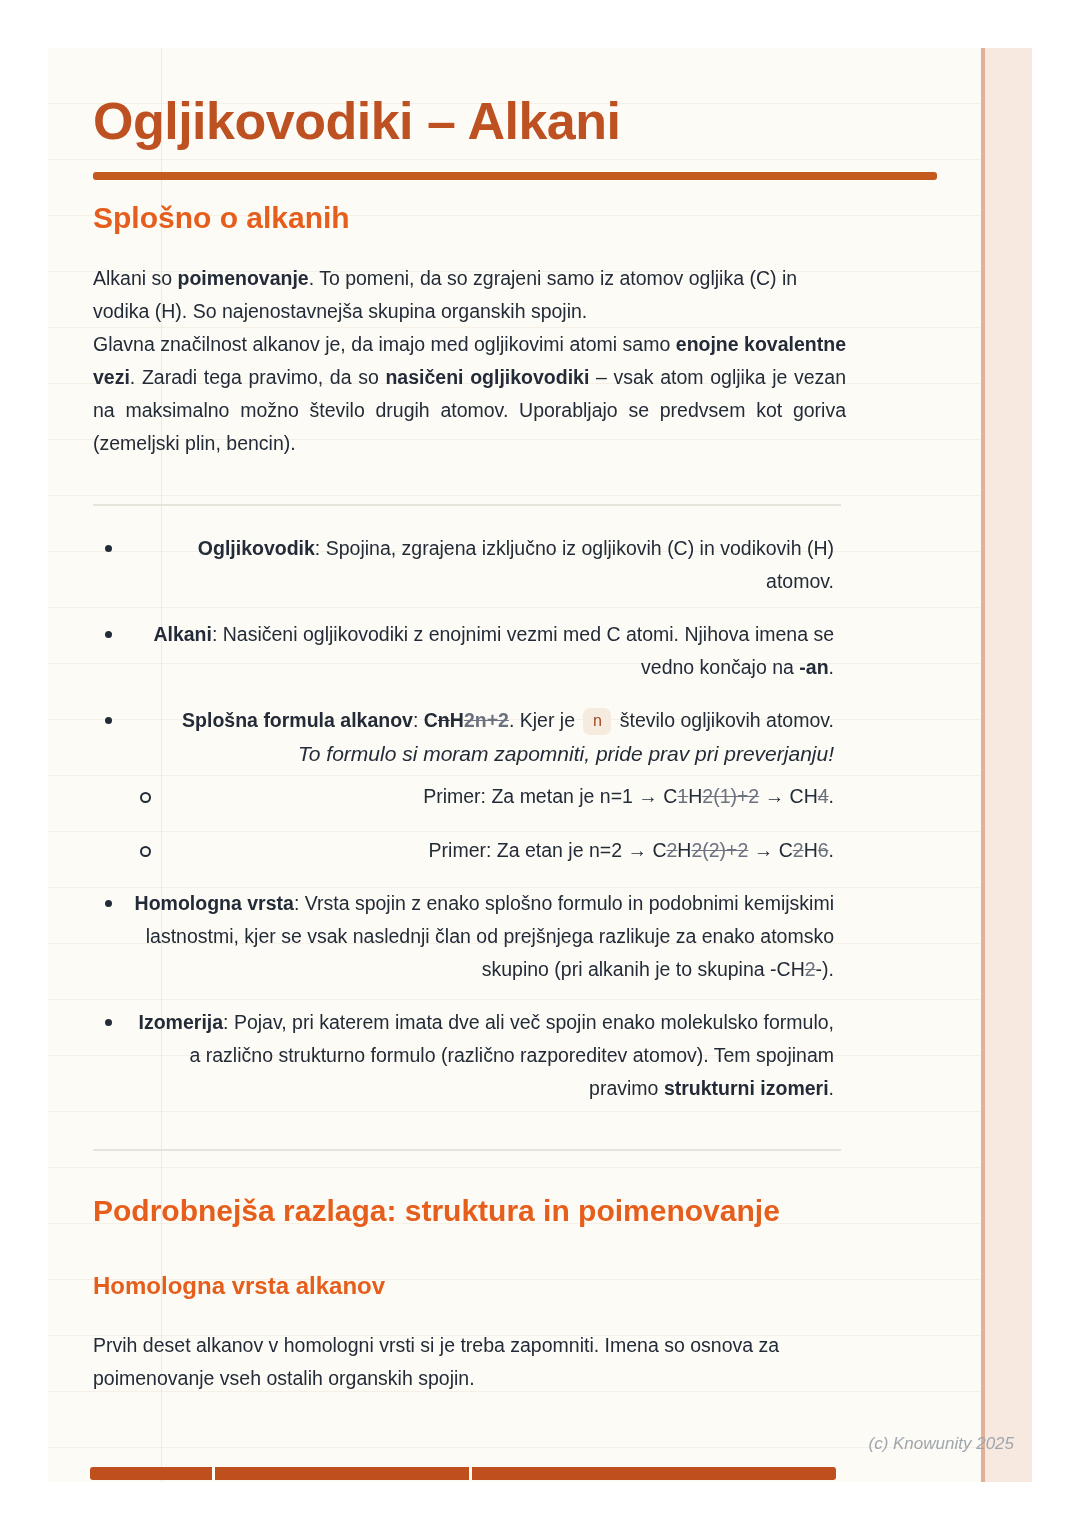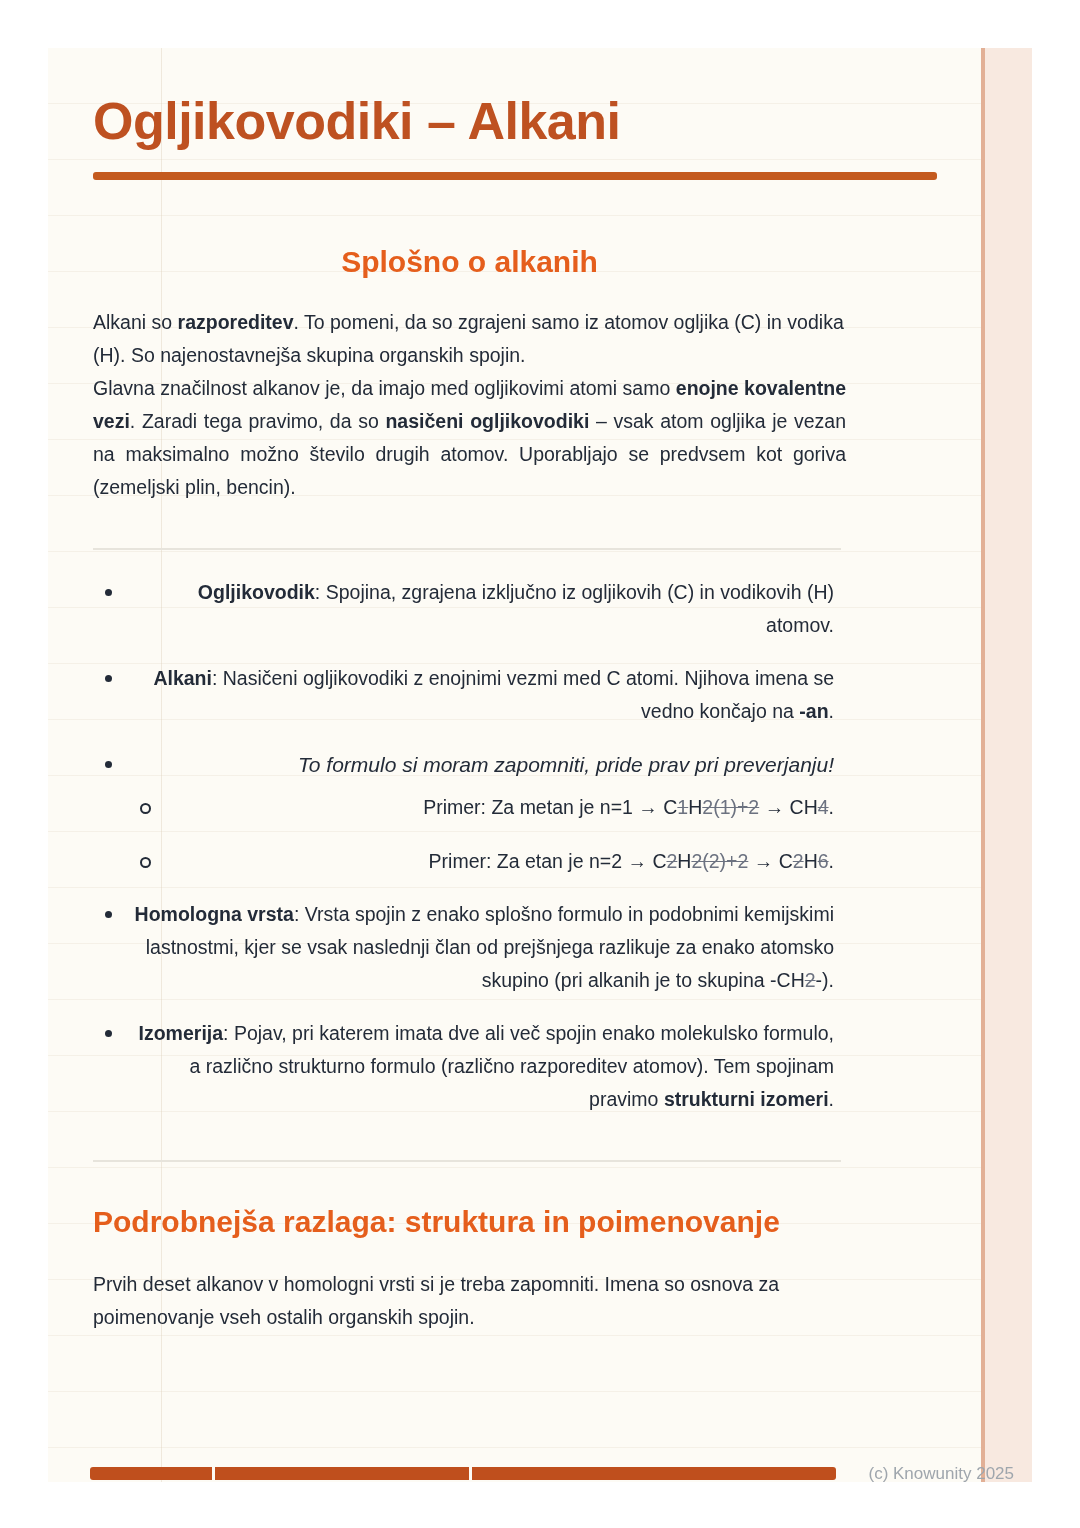--- a/index.html
+++ b/index.html
@@ -68,21 +68,21 @@
     line-height:33px;
     color:#232B38;
   }
   p.just { text-align:justify; }
   .divider {
     width:748px;
     height:2px;
     background:#E7E4DC;
   }
   
-  .mt-rule-h2 { margin-top:64px;text-align:center; }
+  .mt-rule-h2 { margin-top:20px; }
   .mt-h2-p   { margin-top:26px; }
   .mt-p-p    { }
   .mt-div    { margin-top:44px; }
   .mt-div-h2 { margin-top:42px; }
   .mt-h2-ul  { margin-top:26px; }
   .mt-h2-h3  { margin-top:42px; }
   .mt-h3-p   { margin-top:28px; }
   
   ul.terms {
     list-style:none;
@@ -140,25 +140,26 @@
     padding:1px 9px 3px;
     margin:0 3px;
     font-family:"DejaVu Sans Mono", monospace;
     font-size:16.5px;
     line-height:23px;
     color:#A8512D;
     vertical-align:1px;
   }
   .footer {
     position:absolute;
-    top:1416px;
+    top:1386px;
     right:18px;
     z-index:3;
     font-size:17px;
     color:#9FA6AD;
+    font-style:italic;
   }
   .bottom-bar {
     position:absolute;
     left:42px;
     top:1419px;
     width:746px;
     height:13px;
     display:flex;
     gap:3px;
     z-index:2;
@@ -172,21 +173,21 @@
 <body>
 
 <div class="page">
   <div class="edge-band"></div>
 
   <div class="content">
     <h1 class="title">Ogljikovodiki – Alkani</h1>
     <div class="title-rule"></div>
 
     <h2 class="sec mt-rule-h2">Splošno o alkanih</h2>
-    <p class="body mt-h2-p"><span class="">Alkani so </span><span class="b">razporeditev</span><span class="">. To pomeni, da so zgrajeni samo iz atomov ogljika (C) in vodika (H). So najenostavnejša skupina organskih spojin.</span></p>
+    <p class="body mt-h2-p"><span class="">Alkani so </span><span class="b">poimenovanje</span><span class="">. To pomeni, da so zgrajeni samo iz atomov ogljika (C) in vodika (H). So najenostavnejša skupina organskih spojin.</span></p>
     <p class="body just mt-p-p"><span class="">Glavna značilnost alkanov je, da imajo med ogljikovimi atomi samo </span><span class="b">enojne kovalentne vezi</span><span class="">. Zaradi tega pravimo, da so </span><span class="b">nasičeni ogljikovodiki</span><span class=""> – vsak atom ogljika je vezan na maksimalno možno število drugih atomov. Uporabljajo se predvsem kot goriva (zemeljski plin, bencin).</span></p>
 
     <div class="divider mt-div"></div>
 
 
     <ul class="terms mt-h2-ul">
       <li>
         <span class="marker dot"></span>
         <div class="li-body">
           <div class="runs"><span class="b">Ogljikovodik</span><span class="">: Spojina, zgrajena izključno iz ogljikovih (C) in vodikovih (H) atomov.</span></div>
@@ -194,20 +195,21 @@
       </li>
       <li>
         <span class="marker dot"></span>
         <div class="li-body">
           <div class="runs"><span class="b">Alkani</span><span class="">: Nasičeni ogljikovodiki z enojnimi vezmi med C atomi. Njihova imena se vedno končajo na </span><span class="b">-an</span><span class="">.</span></div>
         </div>
       </li>
       <li>
         <span class="marker dot"></span>
         <div class="li-body">
+          <div class="runs"><span class="b">Splošna formula alkanov</span><span class="">: </span><span class="b">C</span><span class="b st">n</span><span class="b">H</span><span class="b st mut">2n+2</span><span class="">. Kjer je </span><span class="chip">n</span><span class=""> število ogljikovih atomov.</span></div>
           <div class="note"><span class="i">To formulo si moram zapomniti, pride prav pri preverjanju!</span></div>
           <ul class="sub">
             <li>
               <span class="marker circle"></span>
               <div class="li-body">
                 <div class="runs"><span class="">Primer: Za metan je n=1 → C</span><span class="st mut">1</span><span class="">H</span><span class="st mut">2(1)+2</span><span class=""> → CH</span><span class="st mut">4</span><span class="">.</span></div>
               </div>
             </li>
             <li>
               <span class="marker circle"></span>
@@ -228,20 +230,21 @@
         <span class="marker dot"></span>
         <div class="li-body">
           <div class="runs"><span class="b">Izomerija</span><span class="">: Pojav, pri katerem imata dve ali več spojin enako molekulsko formulo, a različno strukturno formulo (različno razporeditev atomov). Tem spojinam pravimo </span><span class="b">strukturni izomeri</span><span class="">.</span></div>
         </div>
       </li>
     </ul>
 
     <div class="divider mt-div"></div>
 
     <h2 class="sec mt-div-h2">Podrobnejša razlaga: struktura in poimenovanje</h2>
+    <h3 class="subsec mt-h2-h3">Homologna vrsta alkanov</h3>
     <p class="body mt-h3-p"><span class="">Prvih deset alkanov v homologni vrsti si je treba zapomniti. Imena so osnova za poimenovanje vseh ostalih organskih spojin.</span></p>
   </div>
 
   <div class="footer">(c) Knowunity 2025</div>
 
   <div class="bottom-bar">
     <div class="bar-seg s1"></div>
     <div class="bar-seg s2"></div>
     <div class="bar-seg s3"></div>
   </div>

